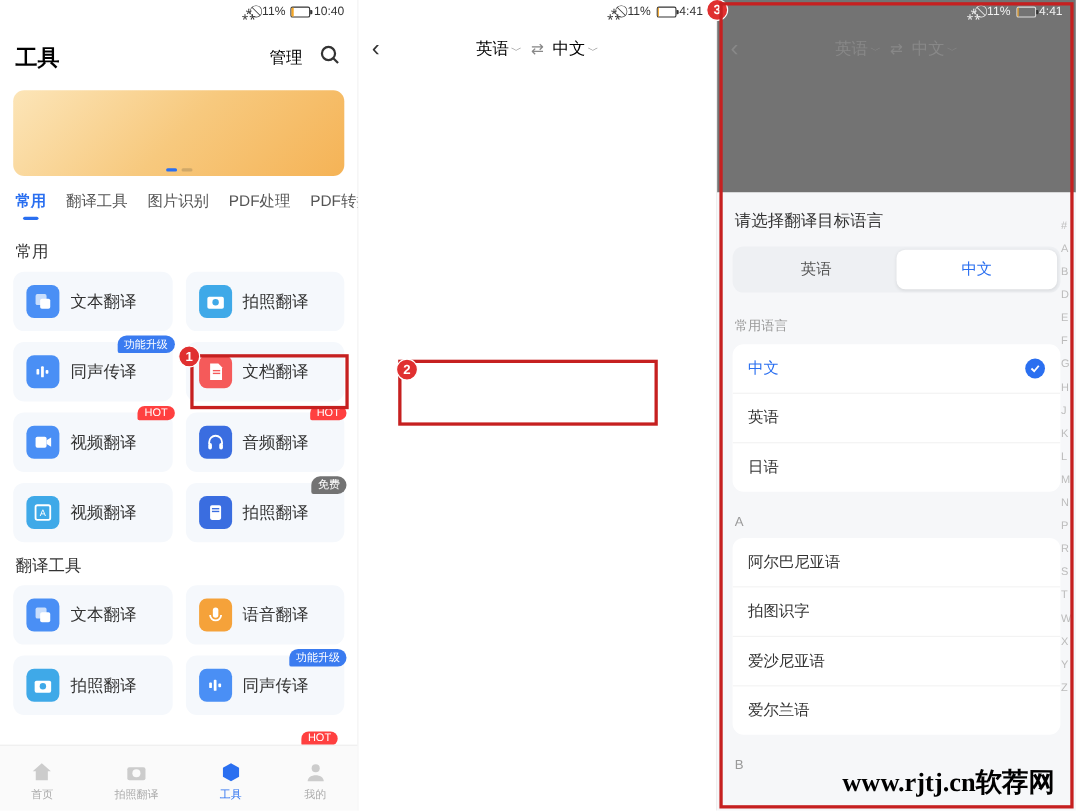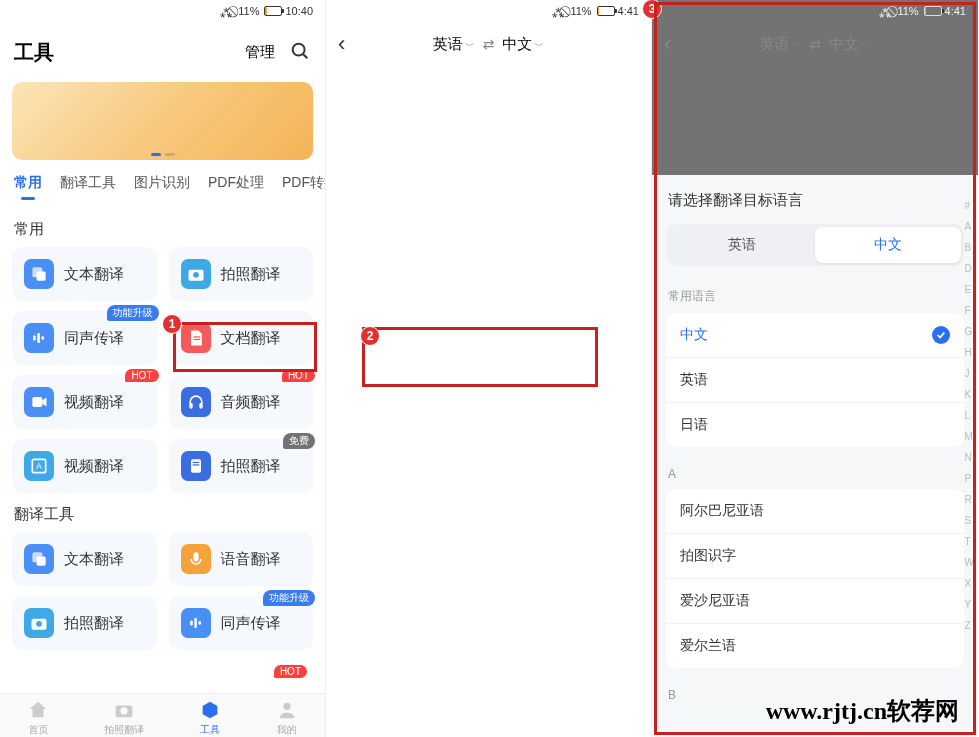--- a/index.html
+++ b/index.html
@@ -40,21 +40,21 @@
   .ic-red { background:#f55a5a; }
   .ic-dblue { background:#3a6de0; }
   .ic-orange { background:#f5a23a; }
   .badge { position:absolute; top:-6px; right:-2px; font-size:10px; color:#fff; padding:1px 6px; border-radius:8px 8px 8px 2px; }
   .badge-blue { background:#3a7bf0; }
   .badge-red { background:#ff4040; }
   .badge-orange { background:#737373; }
   .red-highlight { position:absolute; border:3px solid #c62020; pointer-events:none; z-index:5; }
   .circle-marker { position:absolute; width:20px; height:20px; background:#e03030; border:1px solid #fff; border-radius:50%; color:#fff; font-size:12px; display:flex; align-items:center; justify-content:center; z-index:6; font-weight:bold; }
 
-  .s1-bottom-nav { position:absolute; bottom:0; left:0; right:0; height:44px; background:#fafafa; border-top:1px solid #eee; display:flex; justify-content:space-around; align-items:center; padding-top:4px; }
+  .s1-bottom-nav { position:absolute; bottom:0; left:0; right:0; height:60px; background:#fafafa; border-top:1px solid #eee; display:flex; justify-content:space-around; align-items:center; padding-top:4px; }
   .nav-item { display:flex; flex-direction:column; align-items:center; gap:2px; font-size:10px; color:#aaa; }
   .nav-item.active { color:#2a6ff0; }
   .nav-item svg { width:22px; height:22px; }
 
   
   .s2-header { display:flex; align-items:center; justify-content:center; height:44px; position:relative; font-size:15px; }
   .s2-back { position:absolute; left:12px; font-size:22px; color:#333; }
   .lang-pair { display:flex; align-items:center; gap:8px; }
   .lang-chev { font-size:10px; color:#888; margin-left:2px; }
   .swap-icon { font-size:14px; color:#888; }

